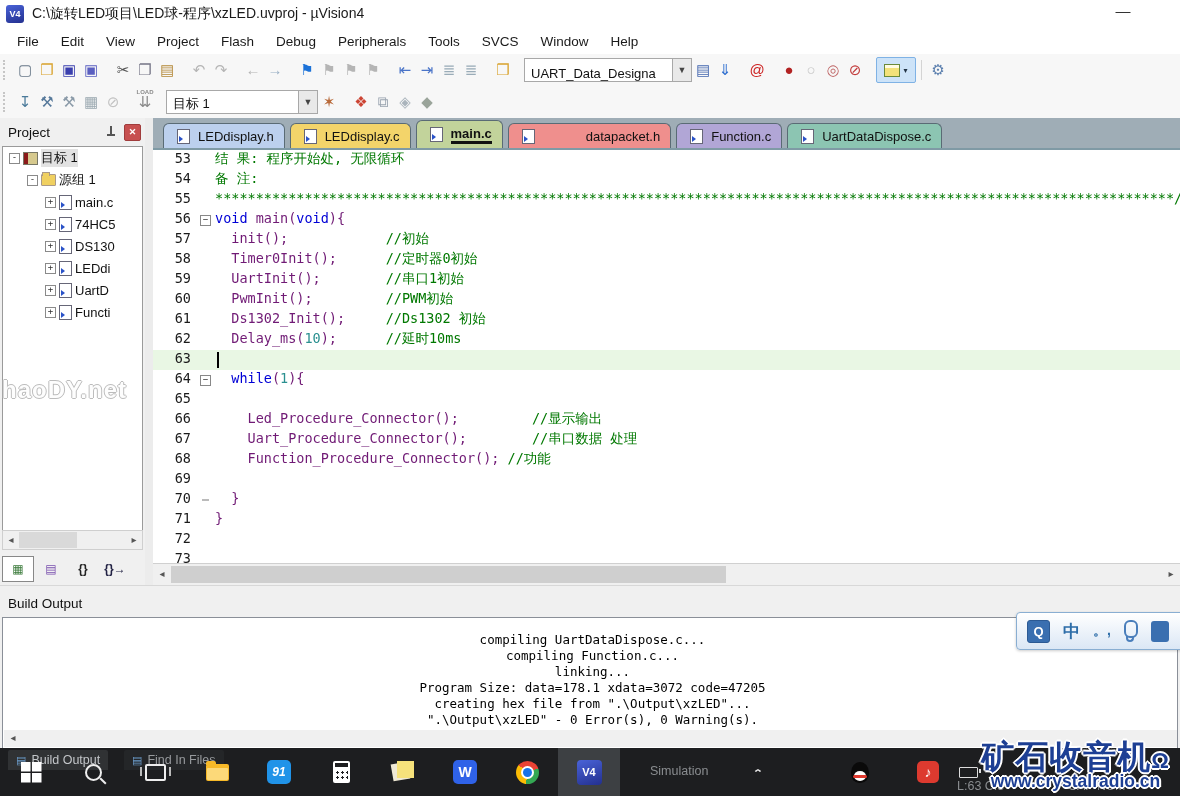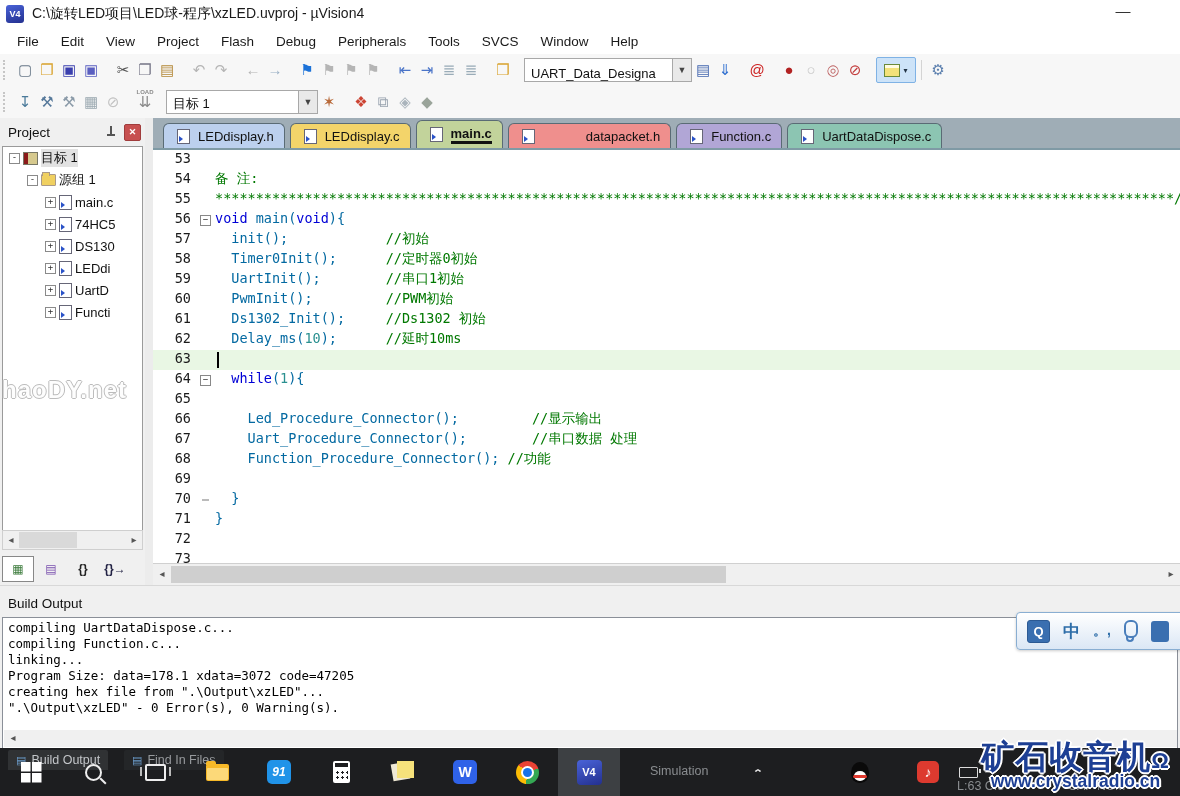--- a/index.html
+++ b/index.html
@@ -68,29 +68,29 @@
   .tab.active .tab-label{border-bottom:3px solid #111;}
   #code-wrap{position:absolute;left:0;top:30px;width:1027px;height:415px;background:#fff;overflow:hidden;border-top:2px solid #7f9aa5;box-sizing:border-box;}
   .cl{position:relative;height:20px;white-space:pre;font-family:"DejaVu Sans Mono",monospace;font-size:13.5px;display:flex;}
   .cl .ln{width:38px;text-align:right;padding-right:8px;color:#1a1a1a;flex:none;}
   .cl .foldc{width:14px;flex:none;position:relative;}
   .cl .codetxt{position:relative;padding-left:2px;}
   .cl.hl{background:#e9f7e4;}
   .foldbox{position:absolute;left:1px;top:5px;width:9px;height:9px;border:1px solid #888;background:#fff;font-size:9px;line-height:7px;text-align:center;color:#333;}
   .foldend{position:absolute;left:3px;top:9px;width:7px;height:2px;background:#bbb;}
   .caret{position:absolute;left:4px;top:2px;width:1.5px;height:16px;background:#000;}
-  .kw{color:#0000d6;} .cmt{color:#007800;} .num{color:#2a9090;} .pl{color:#0369a1;}
+  .kw{color:#0000d6;} .cmt{color:#007800;} .num{color:#2a9090;} .pl{color:#701a75;}
   #ed-hscroll{position:absolute;left:0;top:445px;width:1027px;height:22px;background:#f0f0f0;border-top:1px solid #d0d0d0;}
   #ed-thumb{position:absolute;left:18px;top:2px;width:555px;height:17px;background:#cfcfcf;}
   
   #build{position:absolute;left:0;top:585px;width:1180px;height:163px;background:#f0f0f0;border-top:1px solid #d8d8d8;}
   #build-title{position:absolute;left:8px;top:10px;font-size:13.5px;color:#111;}
   #build-box{position:absolute;left:2px;top:31px;width:1176px;height:132px;background:#fff;border:1px solid #8a8f98;box-sizing:border-box;overflow:hidden;}
   .bline{font-family:"DejaVu Sans Mono",monospace;font-size:12.5px;color:#000;line-height:16px;white-space:pre;padding-left:5px;}
-  #build-box .blines{padding-top:2px;}
+  #build-box .blines{padding-top:14px;text-align:center;}
   #build-hscroll{position:absolute;left:1px;bottom:1px;width:1174px;height:17px;background:#f0f0f0;}
   
   #ime{position:absolute;left:1016px;top:612px;width:172px;height:38px;background:linear-gradient(#ffffff,#dbe7f5);
        border:1px solid #89aed2;border-radius:4px 0 0 4px;display:flex;align-items:center;gap:13px;padding-left:10px;box-sizing:border-box;box-shadow:0 1px 3px rgba(0,0,0,.2);}
   .ime-logo{width:21px;height:21px;background:#3a6fb0;border:1px solid #2c5a94;border-radius:3px;color:#fff;font-weight:bold;font-size:13px;display:flex;align-items:center;justify-content:center;}
   .ime-txt{color:#2d6da8;font-size:17px;font-weight:bold;}
   .ime-mic{width:10px;height:14px;border:2px solid #4a7ebb;border-radius:6px;position:relative;margin-top:-4px;}
   .ime-mic::after{content:"";position:absolute;left:1px;bottom:-6px;width:4px;height:4px;border-bottom:2px solid #4a7ebb;border-left:2px solid #4a7ebb;border-right:2px solid #4a7ebb;border-radius:0 0 5px 5px;margin-left:-1px;}
   .ime-half{width:18px;height:21px;background:#3a6fb0;border-radius:3px;}
   
@@ -290,21 +290,21 @@
           <div class="tab" style="background: rgb(177, 166, 214);">
             <span class="ti-file"></span>
             <span class="tab-label">Function.c</span>
           </div>
           <div class="tab" style="background: rgb(140, 197, 178);">
             <span class="ti-file"></span>
             <span class="tab-label">UartDataDispose.c</span>
           </div>
         </div>
       <div id="code-wrap">
-          <div class="cl"><span class="ln">53</span><span class="foldc"></span></div>
+          <div class="cl"><span class="ln">53</span><span class="foldc"></span><span class="codetxt"><span class="cmt">结 果: 程序开始处, 无限循环</span></span></div>
           <div class="cl"><span class="ln">54</span><span class="foldc"></span><span class="codetxt"><span class="cmt">备 注: </span></span></div>
           <div class="cl"><span class="ln">55</span><span class="foldc"></span><span class="codetxt"><span class="cmt">**********************************************************************************************************************/</span></span></div>
           <div class="cl"><span class="ln">56</span><span class="foldc"><span class="foldbox">−</span></span><span class="codetxt"><span class="kw">void</span><span class="pl"> main(</span><span class="kw">void</span><span class="pl">){</span></span></div>
           <div class="cl"><span class="ln">57</span><span class="foldc"></span><span class="codetxt"><span class="pl">  init();            </span><span class="cmt">//初始</span></span></div>
           <div class="cl"><span class="ln">58</span><span class="foldc"></span><span class="codetxt"><span class="pl">  Timer0Init();      </span><span class="cmt">//定时器0初始</span></span></div>
           <div class="cl"><span class="ln">59</span><span class="foldc"></span><span class="codetxt"><span class="pl">  UartInit();        </span><span class="cmt">//串口1初始</span></span></div>
           <div class="cl"><span class="ln">60</span><span class="foldc"></span><span class="codetxt"><span class="pl">  PwmInit();         </span><span class="cmt">//PWM初始</span></span></div>
           <div class="cl"><span class="ln">61</span><span class="foldc"></span><span class="codetxt"><span class="pl">  Ds1302_Init();     </span><span class="cmt">//Ds1302 初始</span></span></div>
           <div class="cl"><span class="ln">62</span><span class="foldc"></span><span class="codetxt"><span class="pl">  Delay_ms(</span><span class="num">10</span><span class="pl">);      </span><span class="cmt">//延时10ms</span></span></div>
           <div class="cl hl"><span class="ln">63</span><span class="foldc"></span><span class="codetxt"><span class="caret"></span></span></div>

